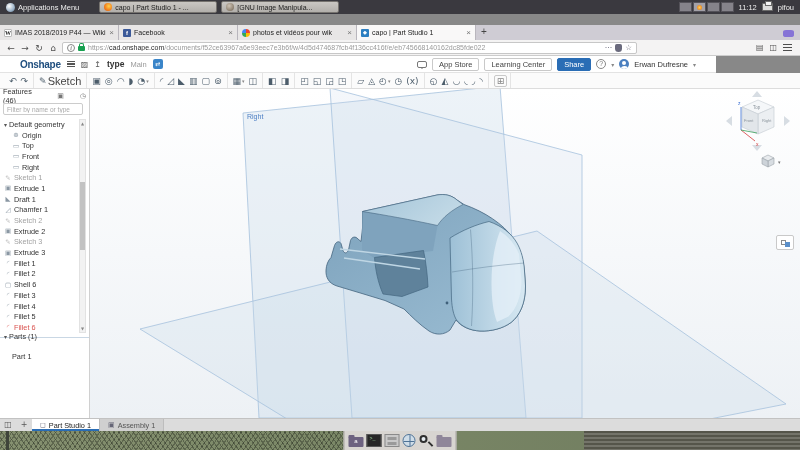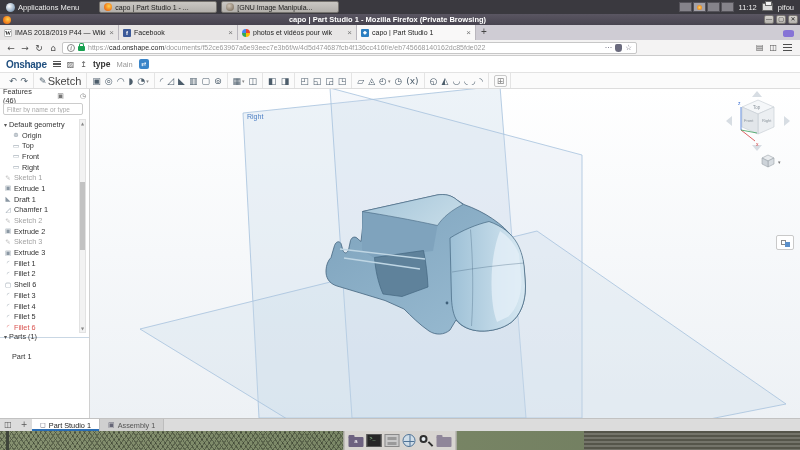--- a/index.html
+++ b/index.html
@@ -53,21 +53,21 @@
 #lock-icon:before{content:"";position:absolute;left:1px;top:-3px;width:3px;height:3px;border:1px solid #18a050;border-bottom:none;border-radius:2px 2px 0 0}
 #url-text{font-size:7px;color:#9a9a9a;white-space:nowrap;overflow:hidden;flex:1}
 #url-text .host{color:#2b2b2b}
 .urlmini{color:#5b5b6e;font-size:7.5px;flex:none}
 #url-shield{width:7px;height:8px;background:#6a6a7d;border-radius:2px 2px 4px 4px;flex:none}
 #nav-right{margin-left:auto;display:flex;align-items:center;gap:6px;padding-right:4px}
 .navic{color:#4e4e4e;font-size:8px;font-family:"DejaVu Sans",sans-serif}
 #menu-icon i{display:block;width:9px;height:1.2px;background:#4e4e4e;margin:1.6px 0}
 
 
-#osheader{position:absolute;left:0;top:56px;width:800px;height:17px;background:#fff;border-bottom:1px solid #e3e3e3;display:flex;align-items:center;padding:0 6px;gap:6px}
+#osheader{position:absolute;left:0;top:56px;width:716px;height:17px;background:#fff;border-bottom:1px solid #e3e3e3;display:flex;align-items:center;padding:0 20px;gap:6px}
 #oslogo{font-size:10px;font-weight:bold;color:#204f7f;letter-spacing:-.3px}
 #hamb i{display:block;width:8px;height:1.2px;background:#555;margin:1.4px 0}
 .osico{color:#5a5a5a;font-size:8px;font-family:"DejaVu Sans",sans-serif}
 #docname{font-size:8.5px;font-weight:bold;color:#333}
 #wsname{font-size:7.5px;color:#999}
 #wstate{width:10px;height:10px;border-radius:2px;background:#3a85c9;color:#fff;font-size:6px;line-height:10px;text-align:center;font-family:"DejaVu Sans",sans-serif}
 #osright{margin-left:auto;display:flex;align-items:center;gap:5px}
 #bubble{width:10px;height:7px;border:1px solid #777;border-radius:2px;position:relative}
 #bubble:after{content:"";position:absolute;left:2px;bottom:-4px;border:2px solid transparent;border-top-color:#777}
 .osbtn{height:13px;line-height:11px;padding:0 6px;border:1px solid #c9c9c9;border-radius:2px;background:#fff;font-size:7.5px;color:#444;white-space:nowrap}
@@ -178,27 +178,20 @@
           </span>
           <span class="ws"></span>
           <span class="ws"></span>
         </span>
       <span id="clock">11:12</span>
       <span id="printer"></span>
       <span id="user">pifou</span>
     </div>
   </div>
 
-  <div id="titlebar">
-    <span class="wicon"></span>
-    <span id="titletext">capo | Part Studio 1 - Mozilla Firefox (Private Browsing)</span>
-    <span class="winbtn">—</span>
-    <span class="winbtn">▢</span>
-    <span class="winbtn">✕</span>
-  </div>
 
   <div id="tabstrip">
     <span id="tabs-holder" style="display:flex">
         <div class="fftab">
           <span class="favsq wiki">W</span>
           <span class="tlabel">IMAS 2018/2019 P44 — Wiki</span>
           <span class="close">×</span>
         </div>
         <div class="fftab">
           <span class="favsq facebook">f</span>
@@ -249,20 +242,31 @@
     <span id="hamb">
         <i></i>
         <i></i>
         <i></i>
       </span>
     <span class="osico">▨</span>
     <span class="osico">↥</span>
     <span id="docname">type</span>
     <span id="wsname">Main</span>
     <span id="wstate">⇄</span>
+    <div id="osright">
+      <span id="bubble"></span>
+      <span class="osbtn">App Store</span>
+      <span class="osbtn">Learning Center</span>
+      <span class="osbtn primary">Share</span>
+      <span id="help">?</span>
+      <span class="caret">▾</span>
+      <span id="avatar"></span>
+      <span id="username">Erwan Dufresne</span>
+      <span class="caret">▾</span>
+    </div>
   </div>
 
   <div id="ostoolbar">
     <div id="cadgroups">
         <div class="tbgroup">
           <span class="tbi">
             <span class="glyph">↶</span>
           </span>
           <span class="tbi">
             <span class="glyph">↷</span>

